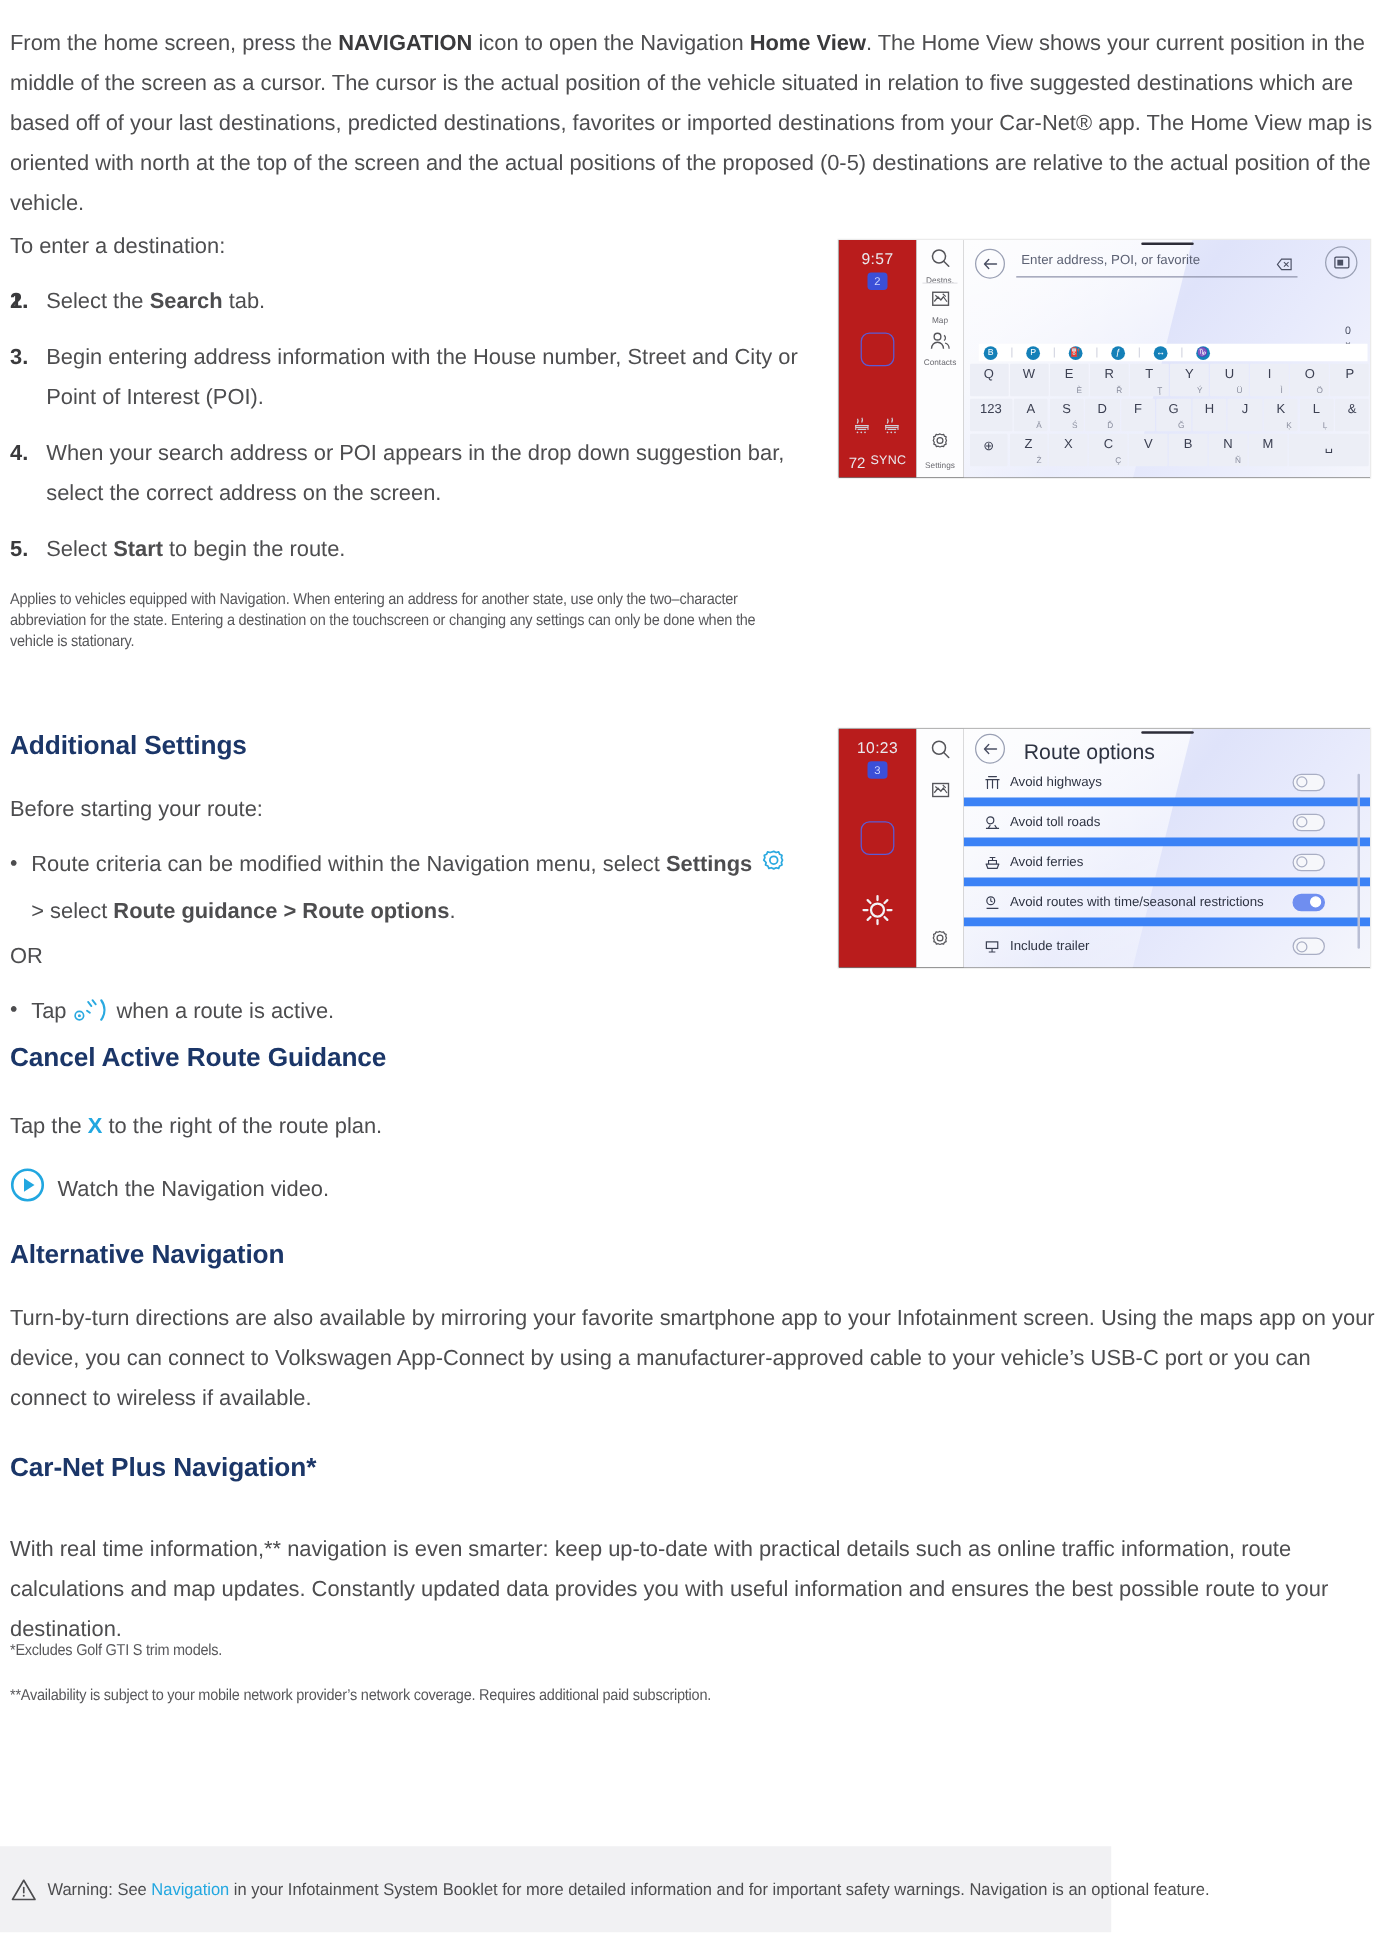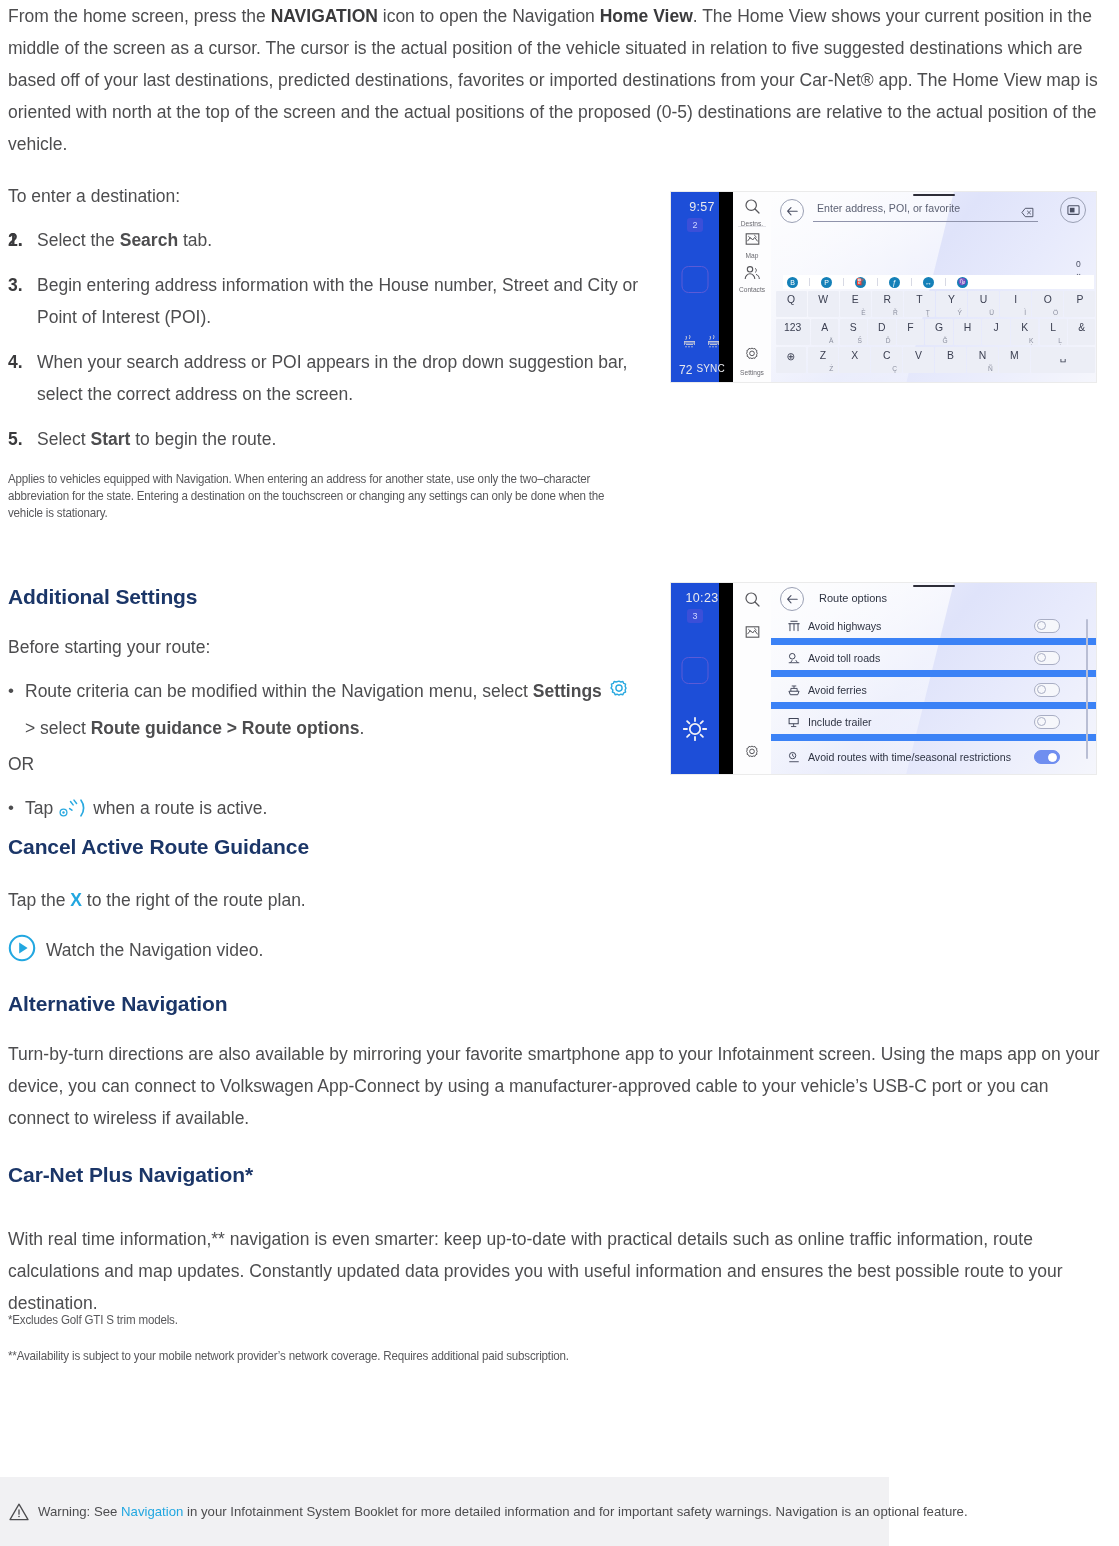--- a/index.html
+++ b/index.html
@@ -18,21 +18,21 @@
   .body-text {
     font-size:17.5px;
     line-height:32px;
     color:#4d4d4f;
     font-weight:400;
   }
   .body-text b, .bold { font-weight:700; color:#3a3a3c; }
 
   
   #intro {
-    position:absolute; left:8px; top:0; width:1095px;
+    position:absolute; left:8px; top:18px; width:1095px;
   }
 
   
   #dest-block { position:absolute; left:8px; top:182px; width:640px; }
   #dest-lead { font-size:17.5px; line-height:28px; color:#4d4d4f; }
   ol.steps { list-style:none; margin:14px 0 0 0; padding:0; }
   ol.steps li {
     position:relative;
     padding-left:29px;
     margin-bottom:13px;
@@ -109,22 +109,22 @@
     position:absolute;
     background:#000;
     overflow:hidden;
     box-shadow:0 0 0 1px rgba(0,0,0,0.08);
   }
   #shot-search { left:671px; top:192px; width:425px; height:190px; }
   #shot-route  { left:671px; top:583px; width:425px; height:191px; }
 
   
   .rail {
-    position:absolute; left:0; top:0; bottom:0; width:48px;
-    background:#1d4ed8; color:#fff;
+    position:absolute; left:0; top:0; bottom:0; width:62px;
+    background:#b91c1c; color:#fff;
   }
   .rail .clock {
     position:absolute; top:8px; left:0; width:62px; text-align:center;
     font-size:12.5px; color:#e9e9ee; letter-spacing:0.3px;
   }
   .rail .badge {
     position:absolute; top:26px; left:50%; transform:translateX(-50%);
     width:16px; height:14px; border-radius:3px; background:#3b4fd8;
     color:#cfd6ff; font-size:9px; line-height:14px; text-align:center;
   }
@@ -232,21 +232,21 @@
   }
   .key.wide { flex:1.25; }
   .key.sp { flex:2.1; }
 
   
   .ro-header {
     position:absolute; left:0; right:0; top:0; height:30px;
   }
   .ro-title {
     position:absolute; left:48px; top:9px;
-    font-size:11px; color:#2e3342;
+    font-size:17px; color:#2e3342;
   }
   .rolist { position:absolute; left:0; right:0; top:30px; bottom:0; }
   .rorow {
     position:relative; height:32px;
     display:flex; align-items:center;
     border-bottom:7px solid #3b82f6;
     padding-left:14px;
   }
   .rorow:last-child { border-bottom:none; }
   .ro-ico { width:17px; flex:0 0 17px; display:flex; align-items:center; justify-content:center; }
@@ -689,39 +689,39 @@
               </svg>
             </span>
             <span class="ro-lbl">Avoid ferries</span>
             <span class="toggle">
               <span class="knob"></span>
             </span>
           </div>
           <div class="rorow">
             <span class="ro-ico">
               <svg width="14" height="14" viewBox="0 0 16 16" fill="none">
-                <rect x="2.4" y="4" width="10.4" height="6" stroke="#3a3f52" stroke-width="1.1"></rect>
-                <path d="M7.6 10v3M4.6 13.2h6" stroke="#3a3f52" stroke-width="1"></path>
+                <circle cx="6.4" cy="6.4" r="3.6" stroke="#3a3f52" stroke-width="1.1"></circle>
+                <path d="M6.4 4.2v2.4l1.6 1" stroke="#3a3f52" stroke-width="1"></path>
+                <path d="M2.6 13.4h10.8" stroke="#3a3f52" stroke-width="1"></path>
               </svg>
             </span>
-            <span class="ro-lbl">Include trailer</span>
-            <span class="toggle">
+            <span class="ro-lbl">Avoid routes with time/seasonal restrictions</span>
+            <span class="toggle on">
               <span class="knob"></span>
             </span>
           </div>
           <div class="rorow">
             <span class="ro-ico">
               <svg width="14" height="14" viewBox="0 0 16 16" fill="none">
-                <circle cx="6.4" cy="6.4" r="3.6" stroke="#3a3f52" stroke-width="1.1"></circle>
-                <path d="M6.4 4.2v2.4l1.6 1" stroke="#3a3f52" stroke-width="1"></path>
-                <path d="M2.6 13.4h10.8" stroke="#3a3f52" stroke-width="1"></path>
+                <rect x="2.4" y="4" width="10.4" height="6" stroke="#3a3f52" stroke-width="1.1"></rect>
+                <path d="M7.6 10v3M4.6 13.2h6" stroke="#3a3f52" stroke-width="1"></path>
               </svg>
             </span>
-            <span class="ro-lbl">Avoid routes with time/seasonal restrictions</span>
-            <span class="toggle on">
+            <span class="ro-lbl">Include trailer</span>
+            <span class="toggle">
               <span class="knob"></span>
             </span>
           </div>
         </div>
       <div class="scrollbar"></div>
     </div>
   </div>
 
 </div>
 

